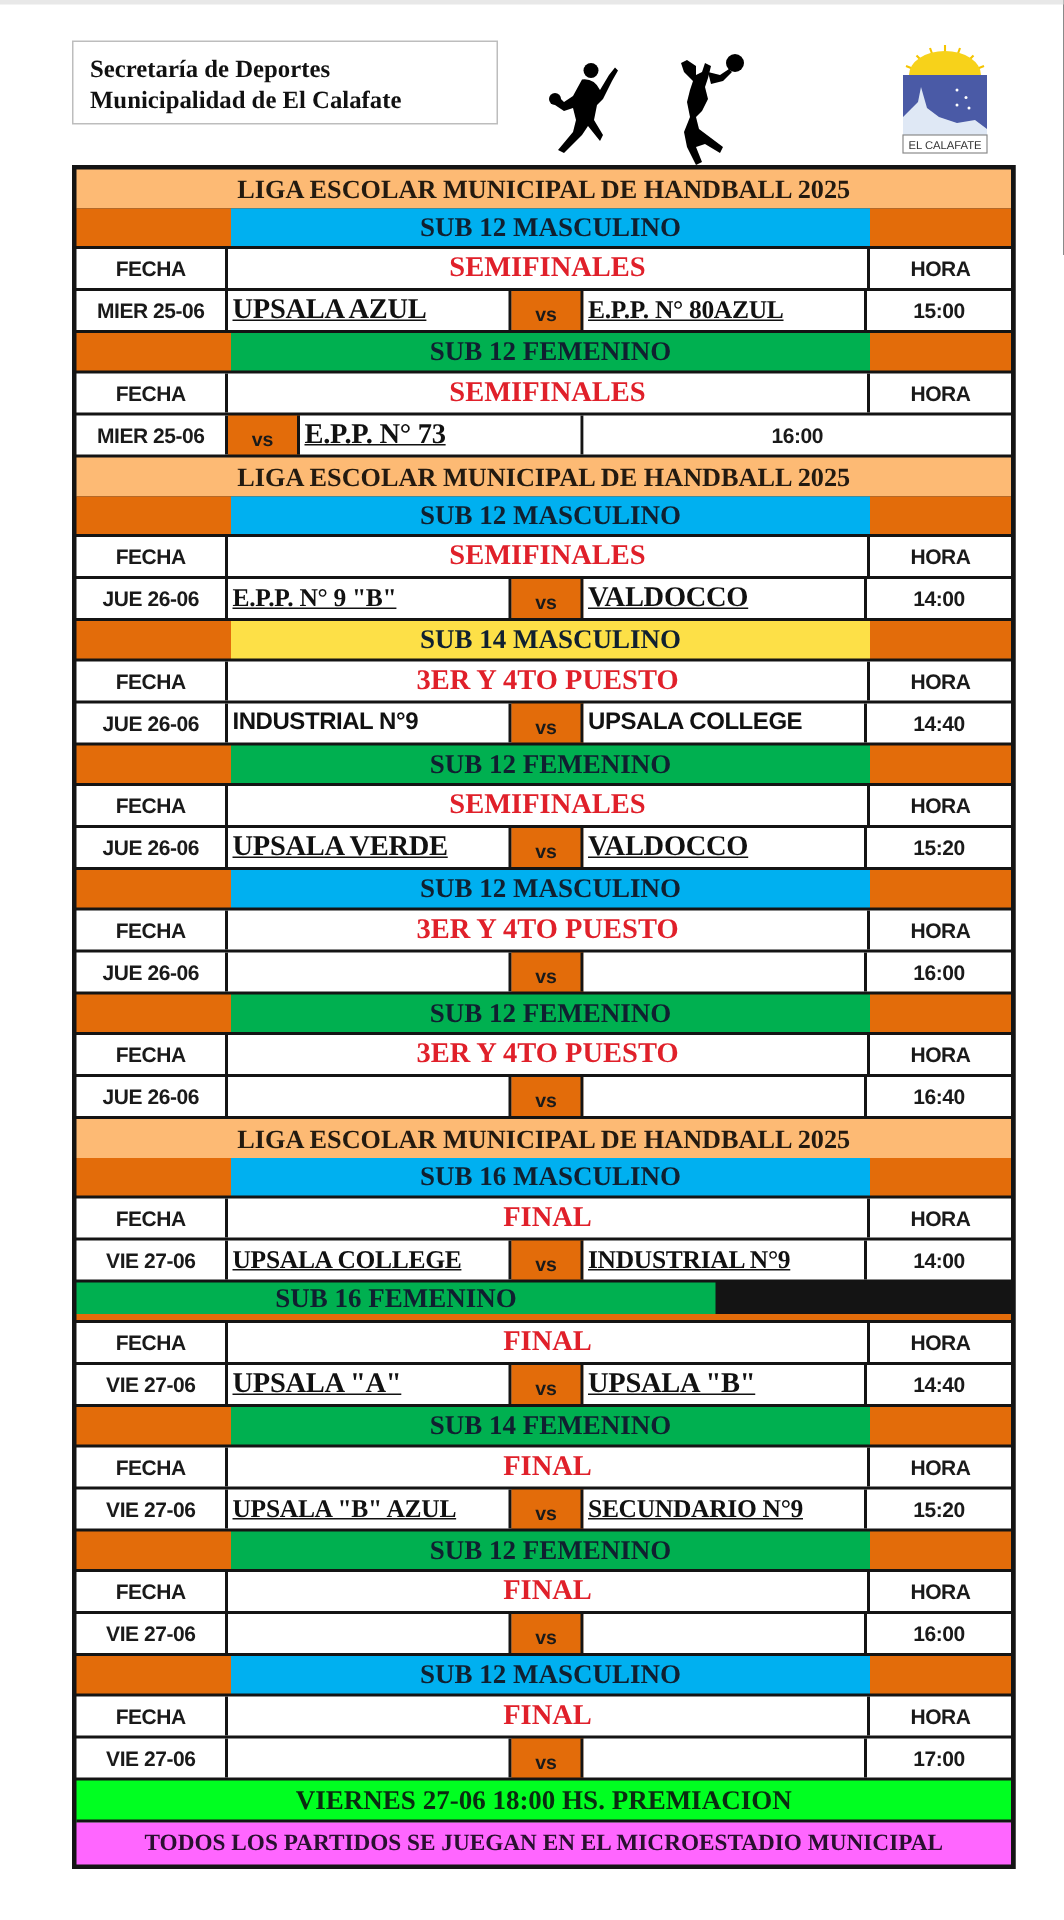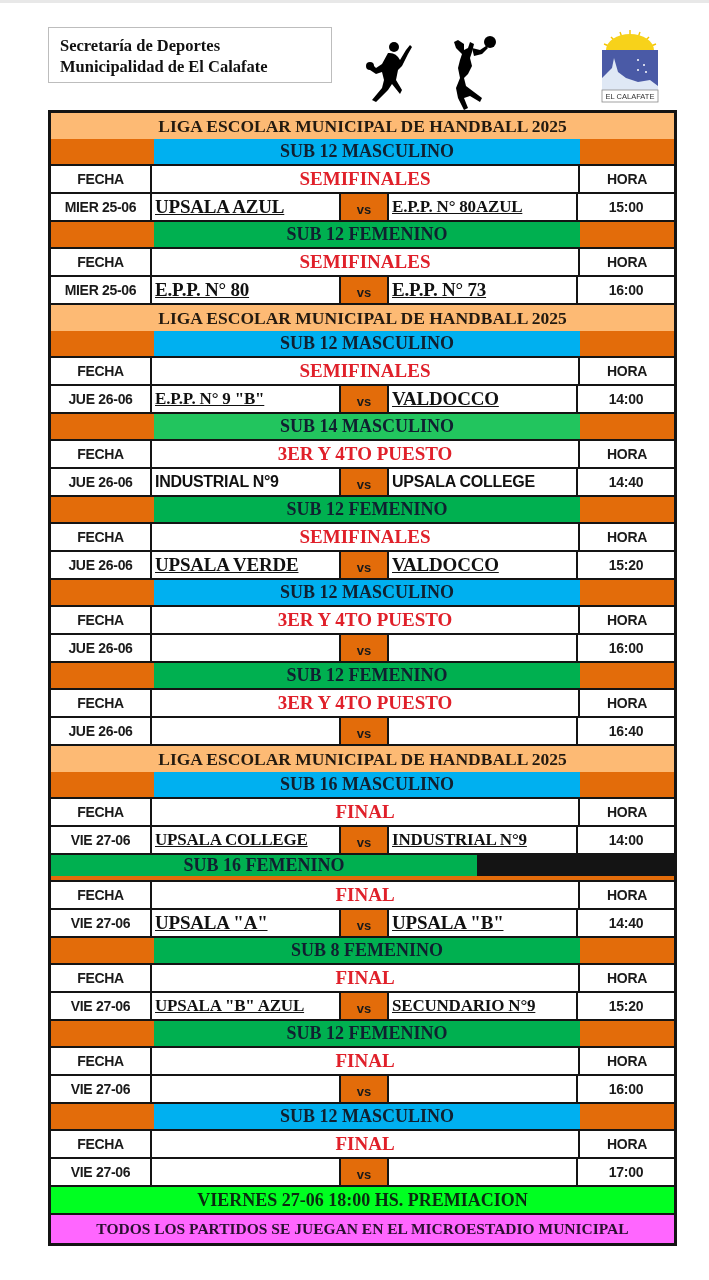--- a/index.html
+++ b/index.html
@@ -29,21 +29,21 @@
   .vs { font-family:"Liberation Sans", sans-serif; font-weight:bold; font-size:13px; color:#1a1a1a; padding-top:4px; }
   .liga-row { height:26px; background:#fdba74; border-bottom:none; justify-content:center; align-items:center; }
   .liga-text { font-family:"Liberation Serif", serif; font-weight:bold; font-size:17.5px; color:#231a10; text-align:center; width:100%; }
   .cat-row { height:27px; display:flex; }
   .cat-side { background:#e36c0a; }
   .cat-side.l { width:103px; }
   .cat-side.r { flex:1; }
   .cat-center { width:426px; display:flex; align-items:center; justify-content:center; font-family:"Liberation Serif", serif; font-weight:bold; font-size:18px; color:#102030; }
   .blue { background:#00b0f0; }
   .green { background:#00b050; }
-  .yellow { background:#22c55e; }
+  .yellow { background:#fde047; }
   .bright-green { background:#00ff21; }
   .pink { background:#ff66ff; }
   .footer-row { height:28px; display:flex; align-items:center; justify-content:center; box-sizing:border-box; border-bottom:2px solid #141414; }
   .footer-row:last-child { border-bottom:none; }
   .premi { font-family:"Liberation Serif", serif; font-weight:bold; font-size:18px; color:#0a2a10; }
   .todos { font-family:"Liberation Serif", serif; font-weight:bold; font-size:15.5px; color:#2a1030; }
 </style>
 </head>
 <body>
 
@@ -119,21 +119,20 @@
     <div class="cat-center green">SUB 12 FEMENINO</div>
     <div class="cat-side r"></div>
   </div>
   <div class="row">
     <div class="cell c-fecha white sans">FECHA</div>
     <div class="cell c-mid white stage">SEMIFINALES</div>
     <div class="cell c-hora white sans">HORA</div>
   </div>
   <div class="row">
     <div class="cell c-fecha white sans">MIER 25-06</div>
-    <div class="cell c-t1 white serif-team">E.P.P. N° 80</div>
     <div class="cell c-vs orange vs">vs</div>
     <div class="cell c-t2 white serif-team">E.P.P. N° 73</div>
     <div class="cell c-hora white sans">16:00</div>
   </div>
 
   <div class="row liga-row">
     <div class="liga-text">LIGA ESCOLAR MUNICIPAL DE HANDBALL 2025</div>
   </div>
 
   <div class="cat-row row" style="border-bottom: 2px solid rgb(20, 20, 20);">
@@ -261,21 +260,21 @@
   <div class="row">
     <div class="cell c-fecha white sans">VIE 27-06</div>
     <div class="cell c-t1 white serif-team">UPSALA "A"</div>
     <div class="cell c-vs orange vs">vs</div>
     <div class="cell c-t2 white serif-team">UPSALA "B"</div>
     <div class="cell c-hora white sans">14:40</div>
   </div>
 
   <div class="cat-row row" style="border-bottom: 2px solid rgb(20, 20, 20);">
     <div class="cat-side l"></div>
-    <div class="cat-center green">SUB 8 FEMENINO</div>
+    <div class="cat-center green">SUB 14 FEMENINO</div>
     <div class="cat-side r"></div>
   </div>
   <div class="row">
     <div class="cell c-fecha white sans">FECHA</div>
     <div class="cell c-mid white stage">FINAL</div>
     <div class="cell c-hora white sans">HORA</div>
   </div>
   <div class="row">
     <div class="cell c-fecha white sans">VIE 27-06</div>
     <div class="cell c-t1 white serif-team small">UPSALA "B" AZUL</div>

